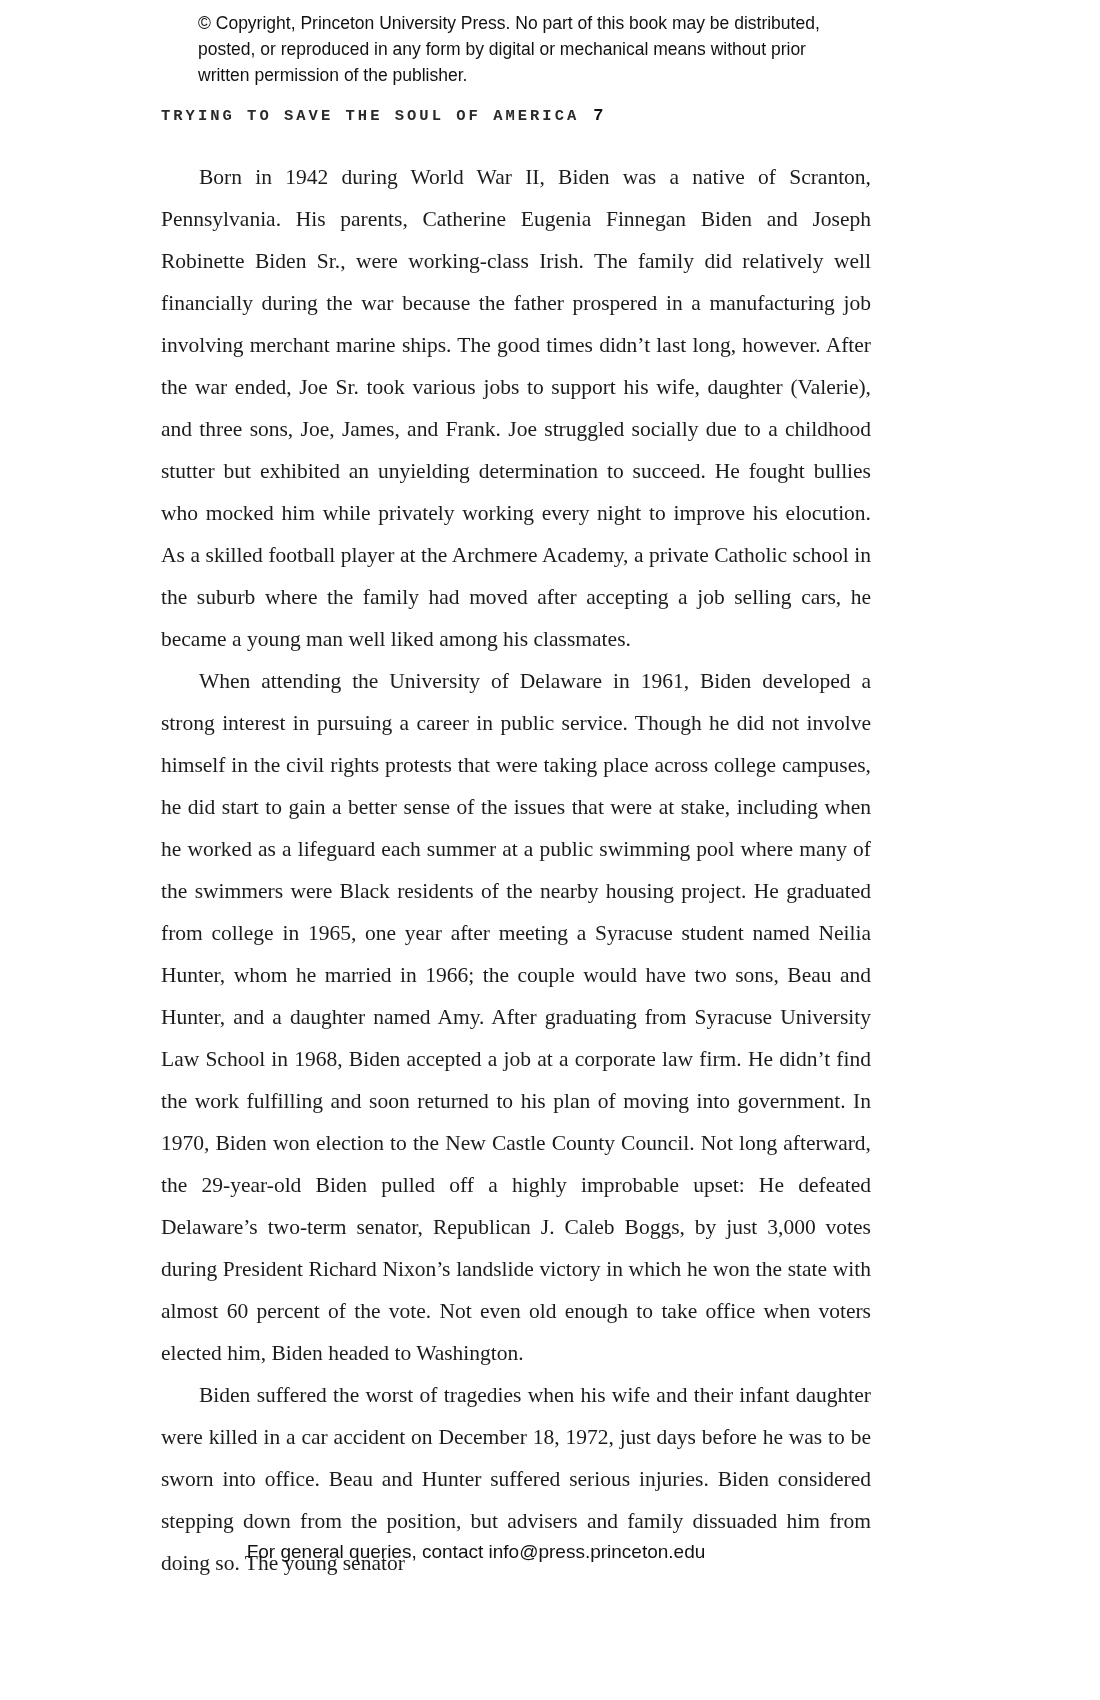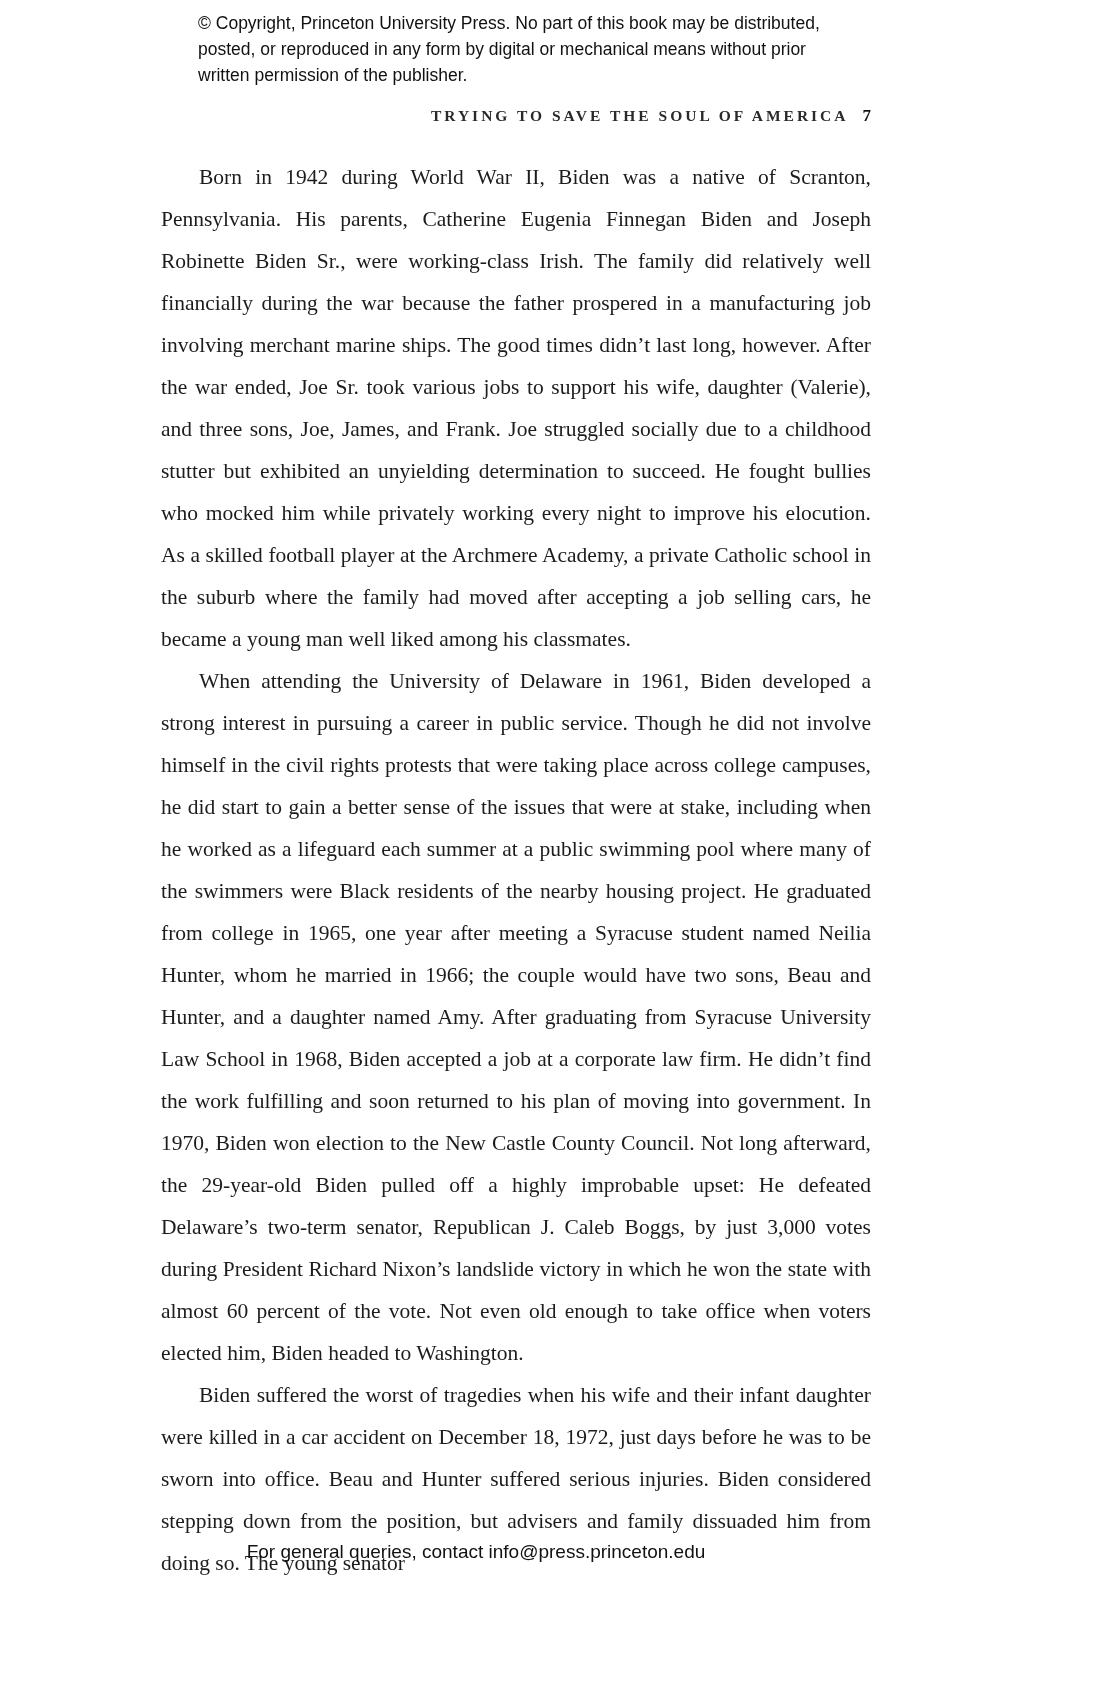--- a/index.html
+++ b/index.html
@@ -25,22 +25,21 @@
     font-size: 17.5px;
     line-height: 26px;
     color: #111111;
     text-align: left;
   }
   .running-head {
     position: absolute;
     top: 106px;
     left: 153px;
     width: 710px;
-    text-align: right;
-    font-family: Liberation Serif, serif;
+    font-family: Liberation Mono, monospace;
     font-size: 15.5px;
     font-weight: 600;
     letter-spacing: 3px;
     color: #2a2a2a;
     white-space: nowrap;
   }
   .running-head .folio {
     font-size: 17px;
     font-weight: 700;
     letter-spacing: 0;

